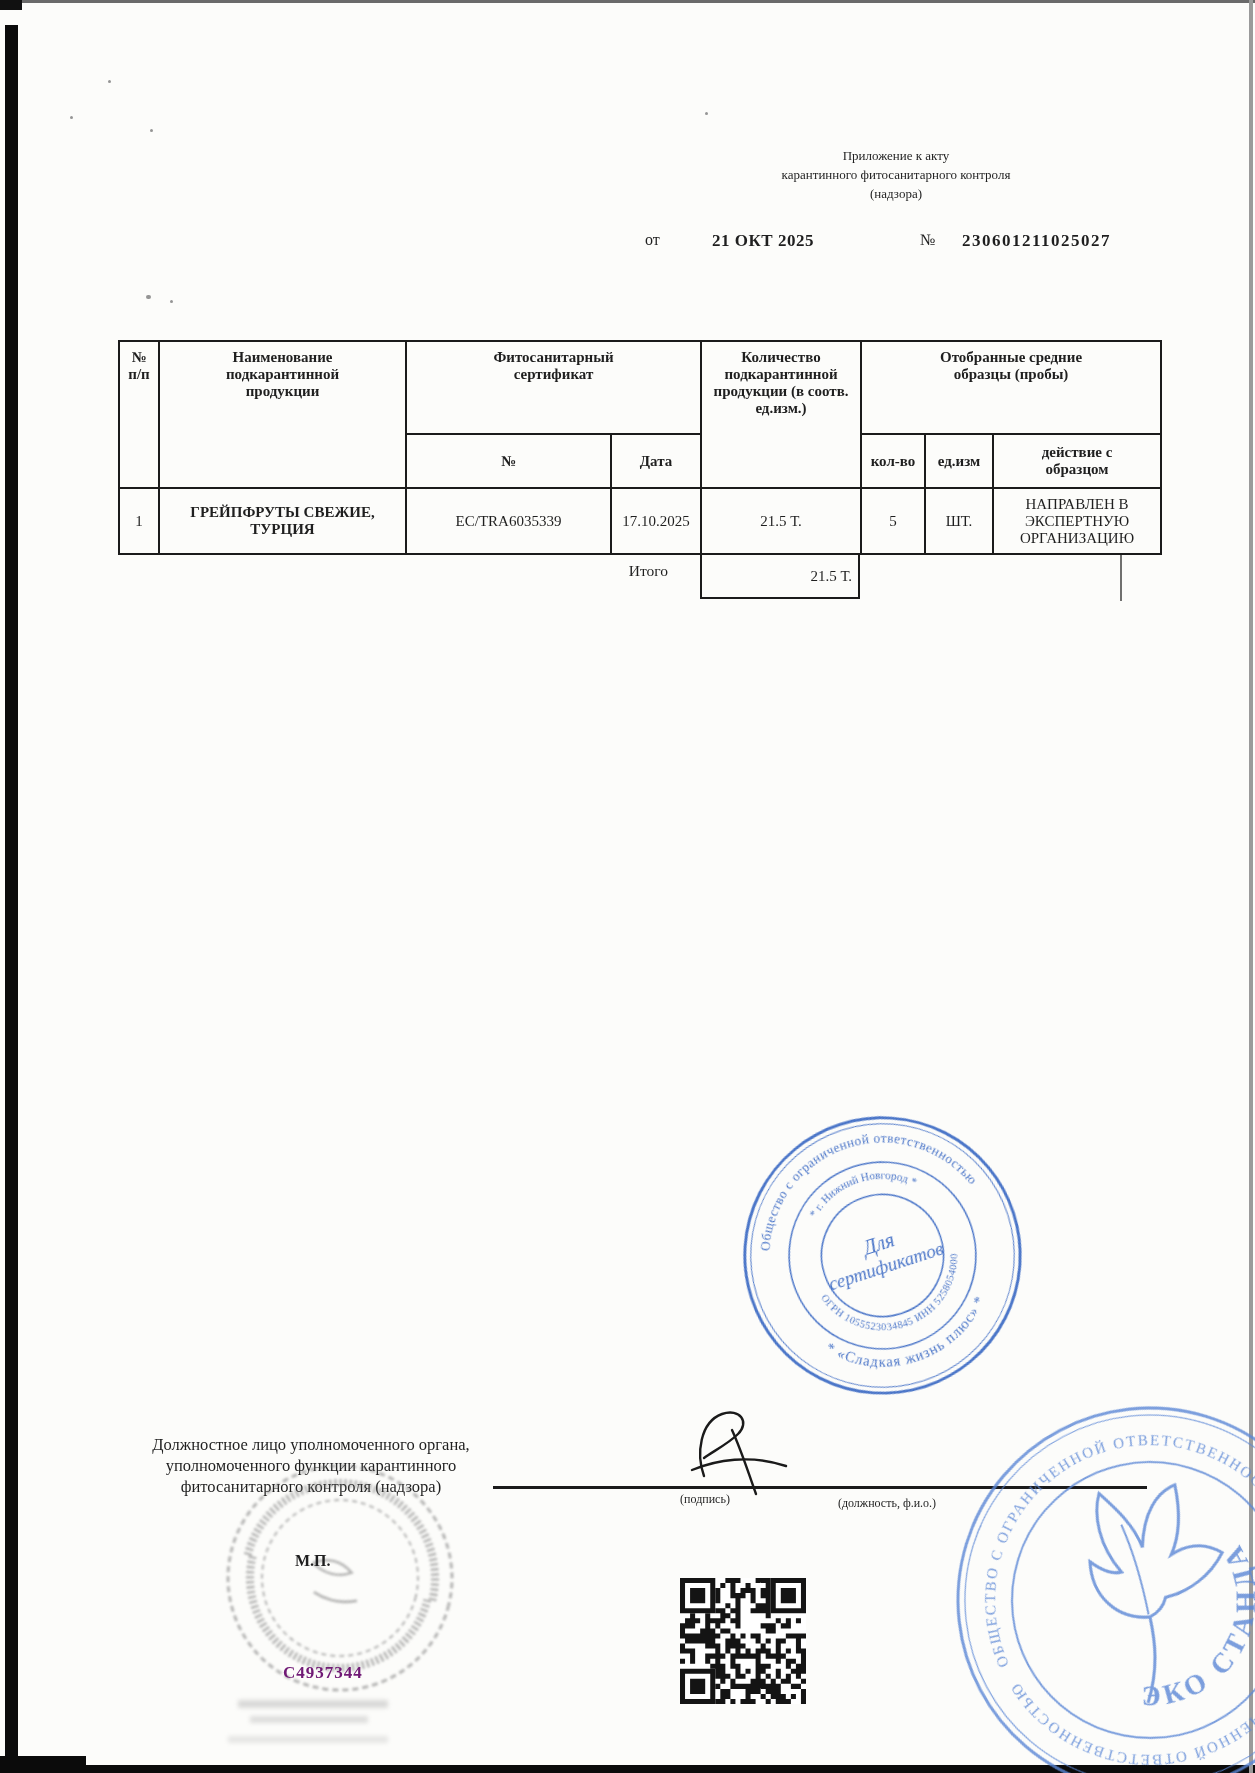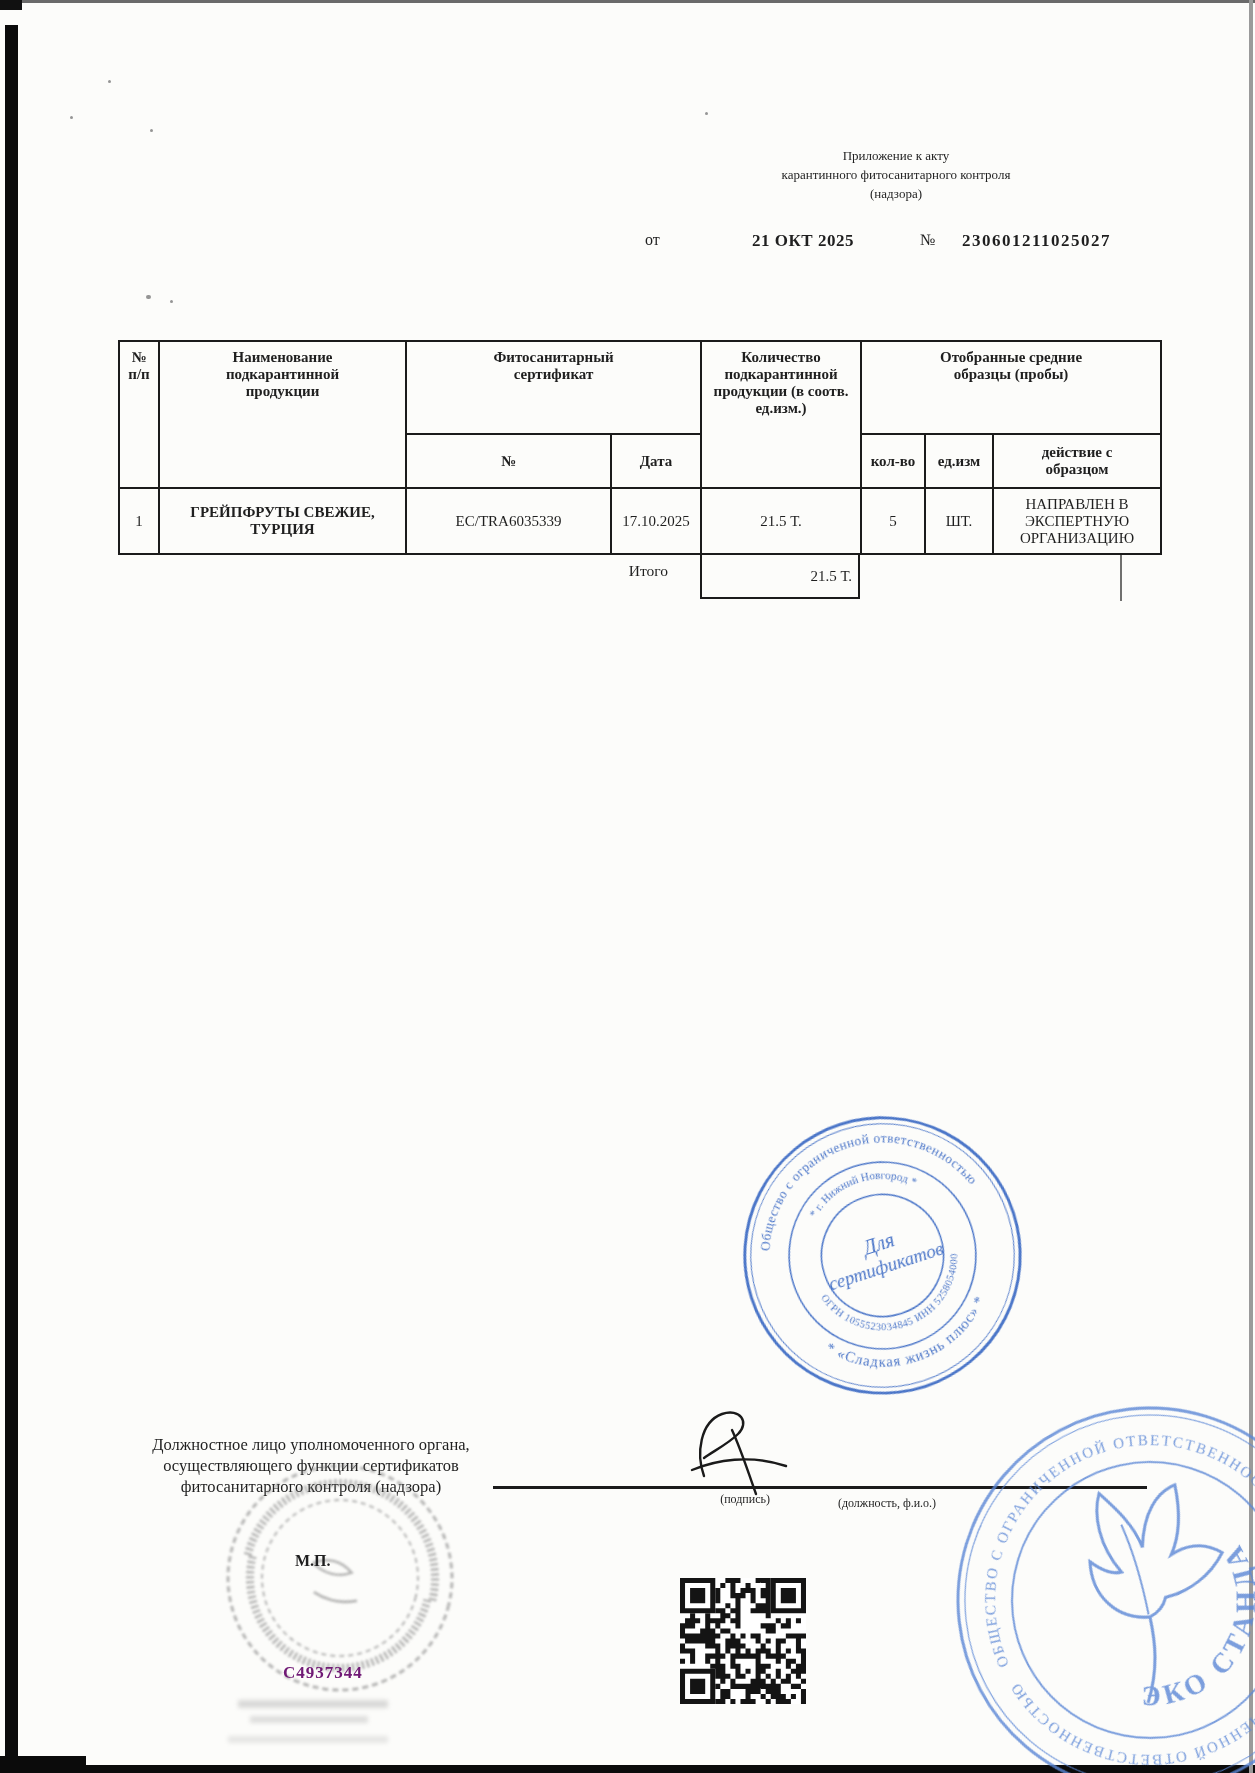--- a/index.html
+++ b/index.html
@@ -38,21 +38,21 @@
   .table-artifact-line{left:1120px;top:555px;width:2px;height:46px;background:#4c4c4c;opacity:.8;}
   
   .stamp-org{left:735px;top:1108px;width:295px;height:295px;transform:rotate(-18deg);opacity:.85;filter:blur(.35px);}
   .stamp-eco{left:950px;top:1400px;width:400px;height:400px;transform:rotate(-28deg);opacity:.8;filter:blur(.45px);}
   .stamp-ghost{left:210px;top:1448px;width:260px;height:260px;transform:rotate(14deg);opacity:.5;filter:blur(1.1px);}
   
   .official{left:130px;top:1434px;width:362px;text-align:center;font-size:16.5px;line-height:21px;}
   .mp{left:295px;top:1552px;font-weight:bold;font-size:16px;}
   .code{left:283px;top:1663px;font-weight:bold;font-size:17px;letter-spacing:1px;color:#701a75;}
   .sig-line{left:493px;top:1486px;width:654px;height:2.5px;background:#1b1b1b;}
-  .sig-caption{left:640px;top:1492px;width:130px;text-align:right;font-size:12px;}
+  .sig-caption{left:640px;top:1492px;width:130px;text-align:center;font-size:12px;}
   .pos-caption{left:787px;top:1496px;width:200px;text-align:center;font-size:12px;}
   .inspector{left:807px;top:1449px;width:350px;font-weight:bold;font-size:17.5px;line-height:20px;letter-spacing:.3px;}
   .signature{left:688px;top:1406px;width:112px;height:92px;}
   .qr{left:680px;top:1578px;width:126px;height:126px;background:#fff;}
   .smudge{background:#9a9a9a;filter:blur(2.2px);}
 </style>
 </head>
 <body>
 
 <div class="page">
@@ -72,21 +72,21 @@
   <div class="abs table-artifact-line"></div>
 
   <div class="abs doc-header">
     <div>Приложение к акту</div>
     <div>карантинного фитосанитарного контроля</div>
     <div>(надзора)</div>
   </div>
 
   <div class="abs date-line" style="left:0;top:231px;width:1075px;height:26px">
     <span class="lbl" style="left:645px">от</span>
-    <span class="bold" style="left:752px;font-size:17px;letter-spacing:.5px">21 ОКТ 2025</span>
+    <span class="bold" style="left:712px;font-size:17px;letter-spacing:.5px">21 ОКТ 2025</span>
     <span class="lbl" style="left:920px">№</span>
     <span class="bold" style="left:962px;font-size:17px;letter-spacing:1.5px">230601211025027</span>
   </div>
 
   <table class="main">
     <colgroup>
       <col style="width:40px">
         <col style="width:247px">
         <col style="width:205px">
         <col style="width:90px">
@@ -153,21 +153,21 @@
       <text font-size="15" letter-spacing="1"><textPath href="#p-o-bot" startOffset="50%" text-anchor="middle">* «Сладкая жизнь плюс» *</textPath></text>
       <text font-size="11.5"><textPath href="#p-i-top" startOffset="50%" text-anchor="middle">* г. Нижний Новгород *</textPath></text>
       <text font-size="10.5" letter-spacing="0.5"><textPath href="#p-i-bot" startOffset="50%" text-anchor="middle">ОГРН 1055523034845  ИНН 5258054000</textPath></text>
       <text x="150" y="144" font-size="21" font-style="italic" text-anchor="middle">Для</text>
       <text x="150" y="168" font-size="19" font-style="italic" text-anchor="middle">сертификатов</text>
     </g>
   </svg>
 
   <div class="abs official">
     <div>Должностное лицо уполномоченного органа,</div>
-    <div>осуществляющего функции сертификатов</div>
+    <div>уполномоченного функции карантинного</div>
     <div>фитосанитарного контроля (надзора)</div>
   </div>
 
   <svg class="abs stamp-ghost" viewBox="0 0 260 260">
     <g stroke="#6f6f6f" fill="none">
       <circle cx="130" cy="130" r="112" stroke-width="3" stroke-dasharray="6 4"></circle>
       <circle cx="130" cy="130" r="78" stroke-width="2" stroke-dasharray="5 4"></circle>
       <path d="M 35,130 A 95,95 0 1 1 225,130" stroke-width="8" stroke-dasharray="2.5 2.5"></path>
       <path d="M 40,130 A 90,90 0 0 0 220,130" stroke-width="8" stroke-dasharray="2.5 2.5"></path>
       <path d="M 100,122 q 20,-14 40,0 q -18,12 -40,0" stroke-width="2.5"></path>

